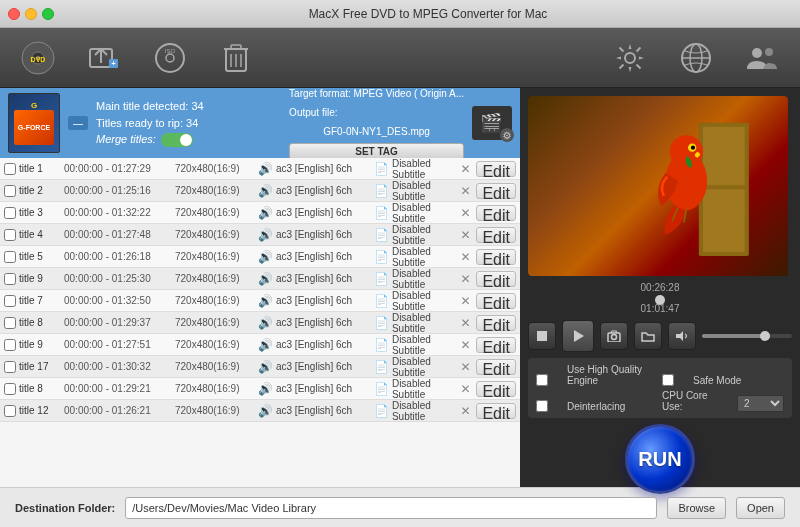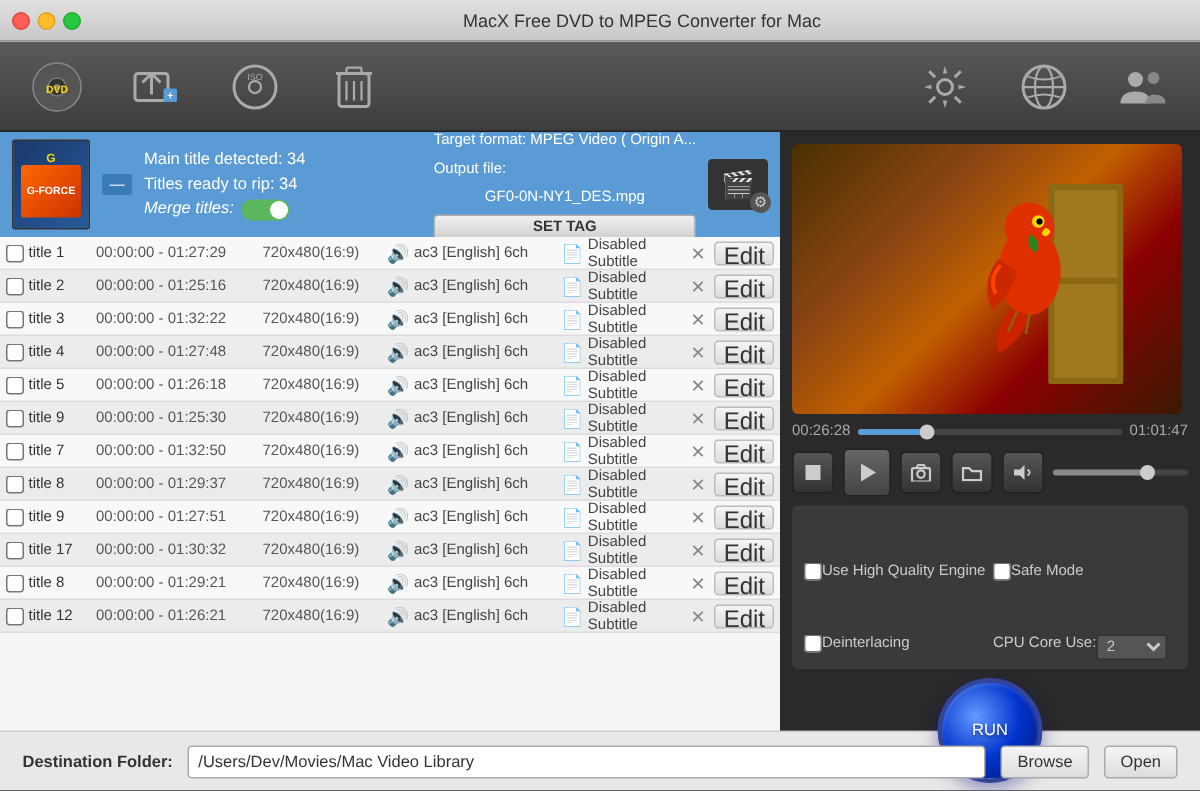--- a/index.html
+++ b/index.html
@@ -309,20 +309,21 @@
       top: 10px;
     }
 
     
     .time-row {
       display: flex;
       align-items: center;
       gap: 5px;
       color: #aaa;
       font-size: 10px;
+      flex-direction: column;
     }
     .time-slider {
       flex: 1;
       height: 4px;
       background: #444;
       border-radius: 2px;
       position: relative;
       cursor: pointer;
     }
     .time-slider-fill {
@@ -389,25 +390,24 @@
     .options-section {
       background: #3a3a3a;
       border-radius: 4px;
       padding: 6px 8px;
       display: grid;
       grid-template-columns: 1fr 1fr;
       gap: 4px;
     }
     .option-item {
       display: flex;
-      align-items: flex-start;
-      gap: 0;
+      align-items: flex-end;
+      gap: 19px;
       font-size: 10px;
       color: #ccc;
-      margin-top: 32px;
     }
     .option-item input[type=checkbox] {
       width: 12px; height: 12px;
     }
     .cpu-select {
       background: #555;
       border: 1px solid #333;
       color: #ccc;
       font-size: 10px;
       padding: 1px 2px;
@@ -420,22 +420,22 @@
       justify-content: center;
       align-items: center;
       flex: 1;
     }
     .run-btn {
       width: 70px; height: 70px;
       background: radial-gradient(circle at 35% 35%, #6699ff, #0033cc, #001166);
       border: 3px solid #334499;
       border-radius: 50%;
       color: white;
-      font-size: 11px;
-      font-weight: normal;
+      font-size: 20px;
+      font-weight: bold;
       cursor: pointer;
       display: flex;
       align-items: center;
       justify-content: center;
       text-shadow: 0 1px 2px rgba(0,0,0,0.5);
       box-shadow: 0 4px 12px rgba(0,0,128,0.4), inset 0 1px 3px rgba(255,255,255,0.2);
     }
 
     
     .bottom-bar {

